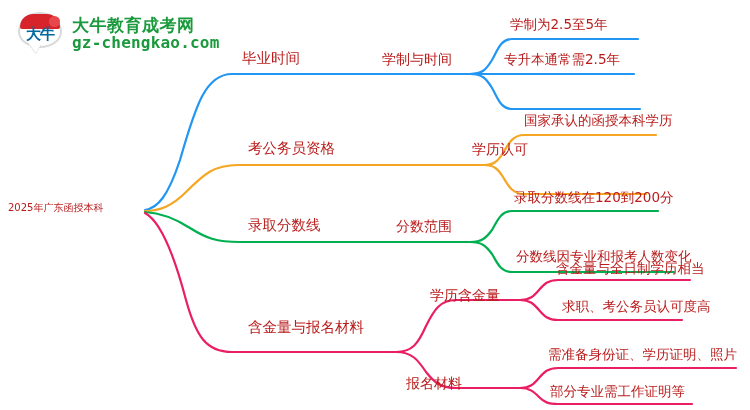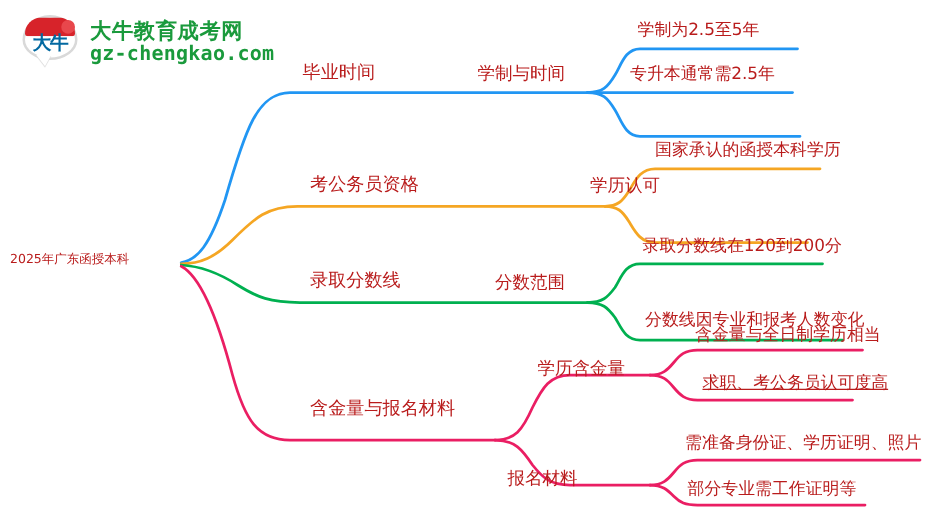--- a/index.html
+++ b/index.html
@@ -133,17 +133,17 @@
 
   <div class="node lvl1" style="left:248px;top:218px;">录取分数线</div>
   <div class="node lvl2" style="left:396px;top:219px;">分数范围</div>
   <div class="node leaf" style="left:514px;top:191px;">录取分数线在120到200分</div>
   <div class="node leaf" style="left:516px;top:250px;">分数线因专业和报考人数变化</div>
 
   <div class="node lvl1" style="left:248px;top:320px;">含金量与报名材料</div>
   <div class="node lvl2" style="left:430px;top:288px;">学历含金量</div>
   <div class="node lvl2" style="left:406px;top:376px;">报名材料</div>
   <div class="node leaf" style="left:556px;top:262px;">含金量与全日制学历相当</div>
-  <div class="node leaf" style="left:562px;top:300px;text-decoration:underline;">求职、考公务员认可度高</div>
+  <div class="node leaf" style="left:562px;top:300px;">求职、考公务员认可度高</div>
   <div class="node leaf" style="left:548px;top:348px;">需准备身份证、学历证明、照片</div>
   <div class="node leaf" style="left:550px;top:385px;">部分专业需工作证明等</div>
 
 </div>
 
 </body></html>

